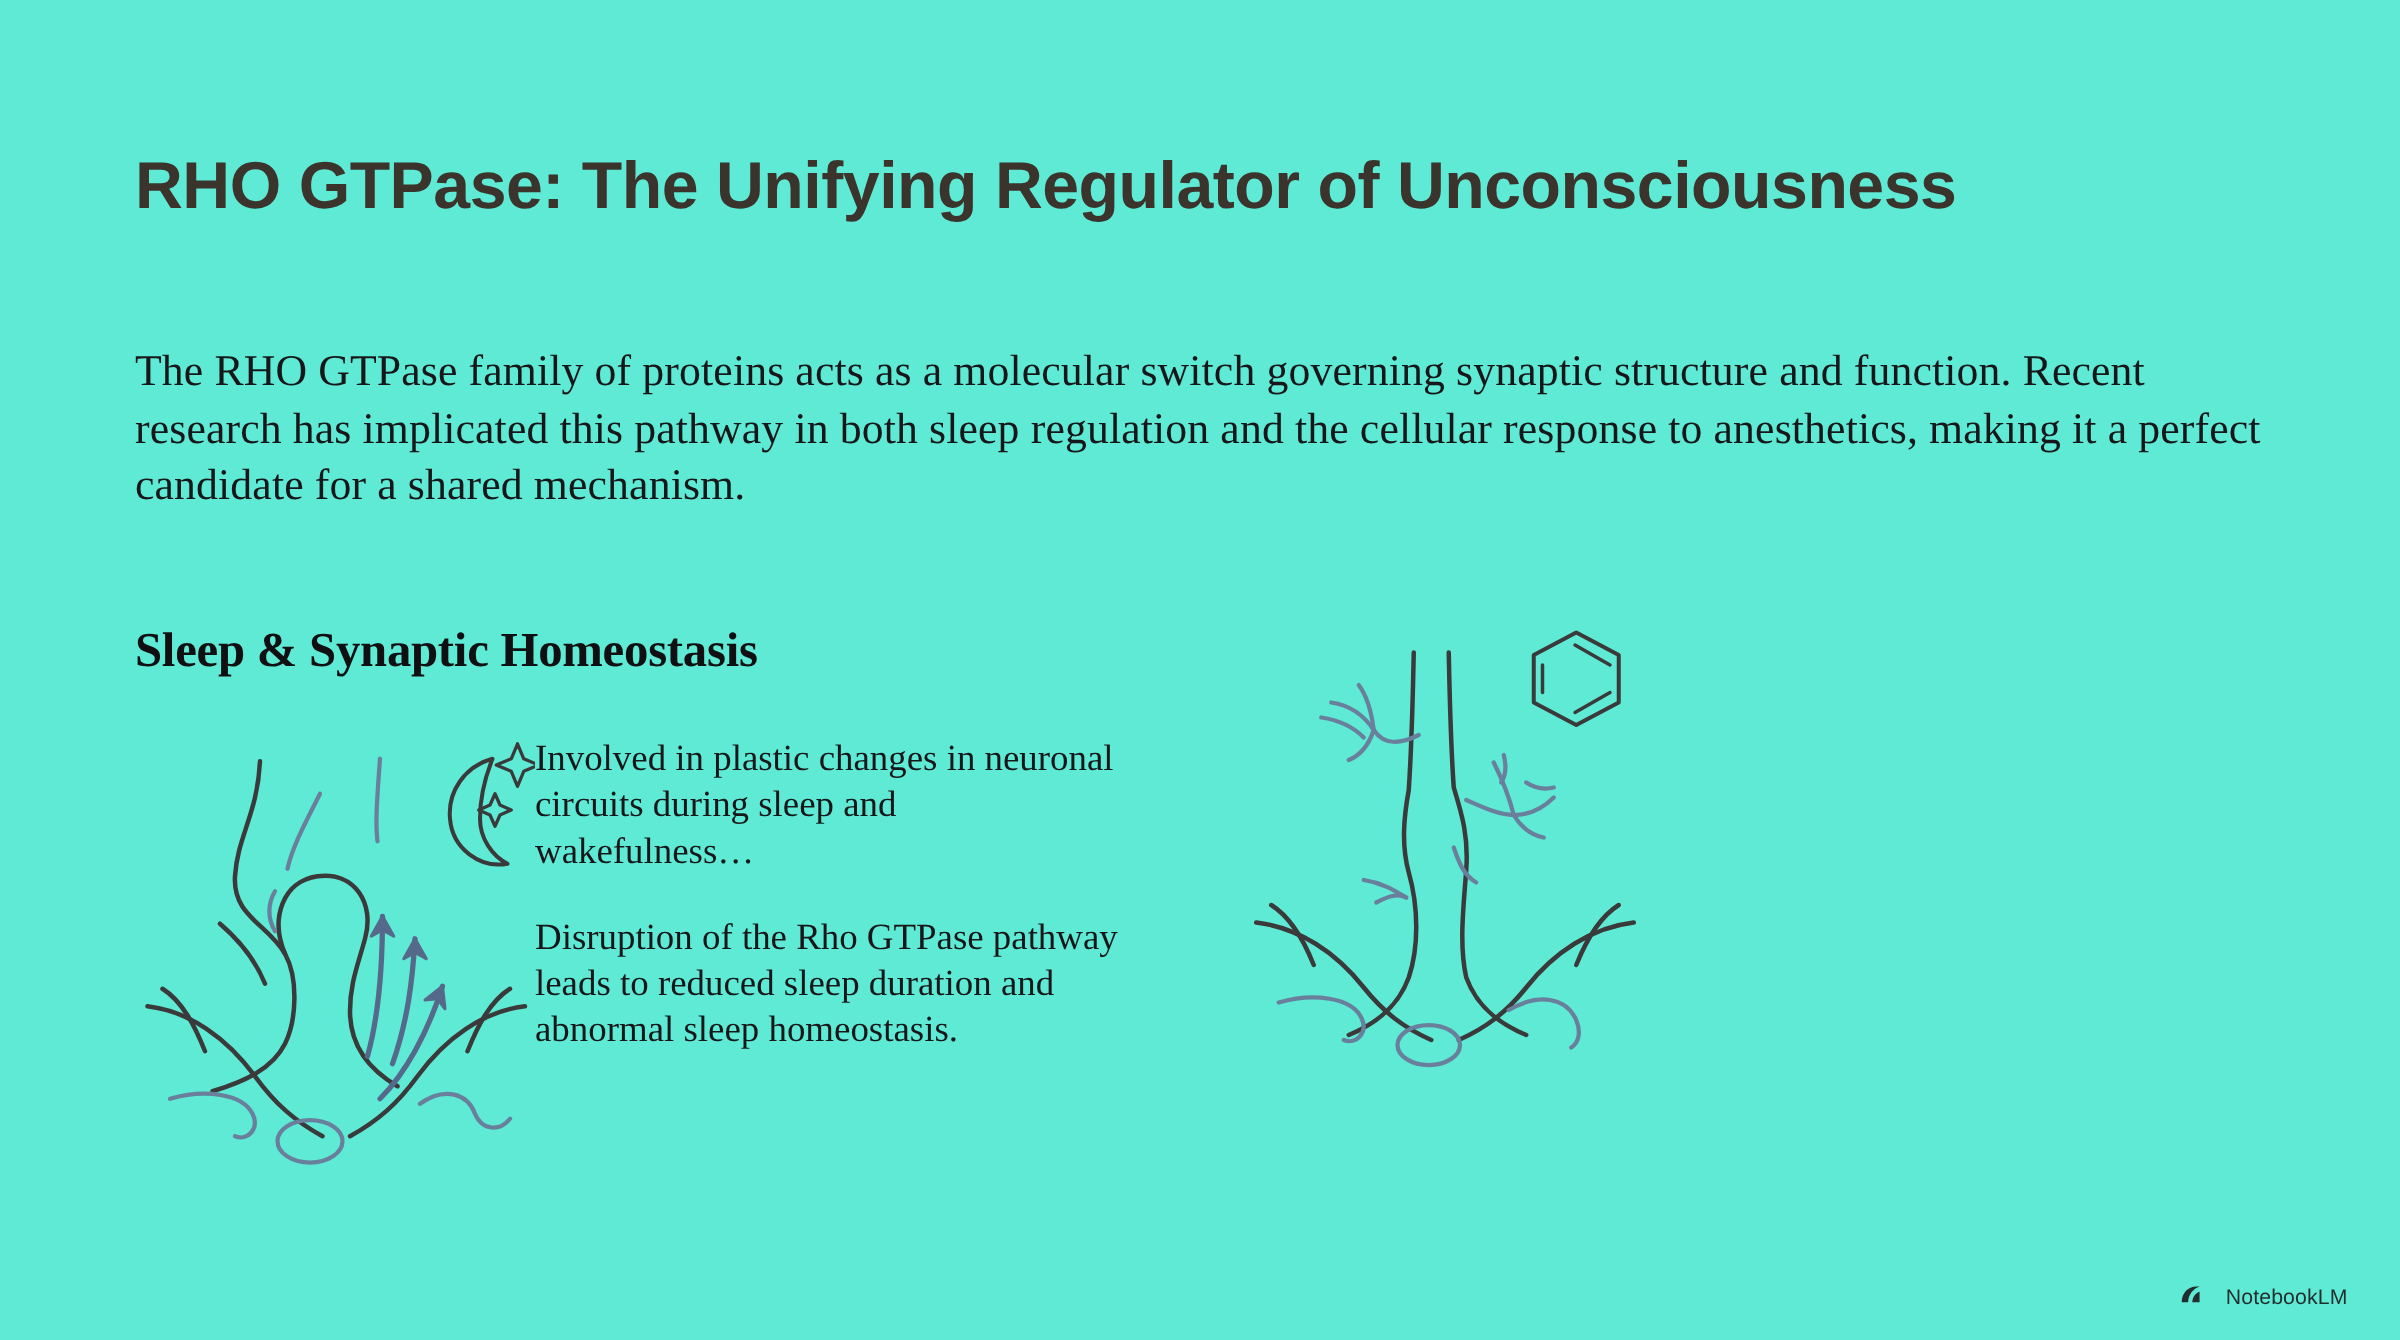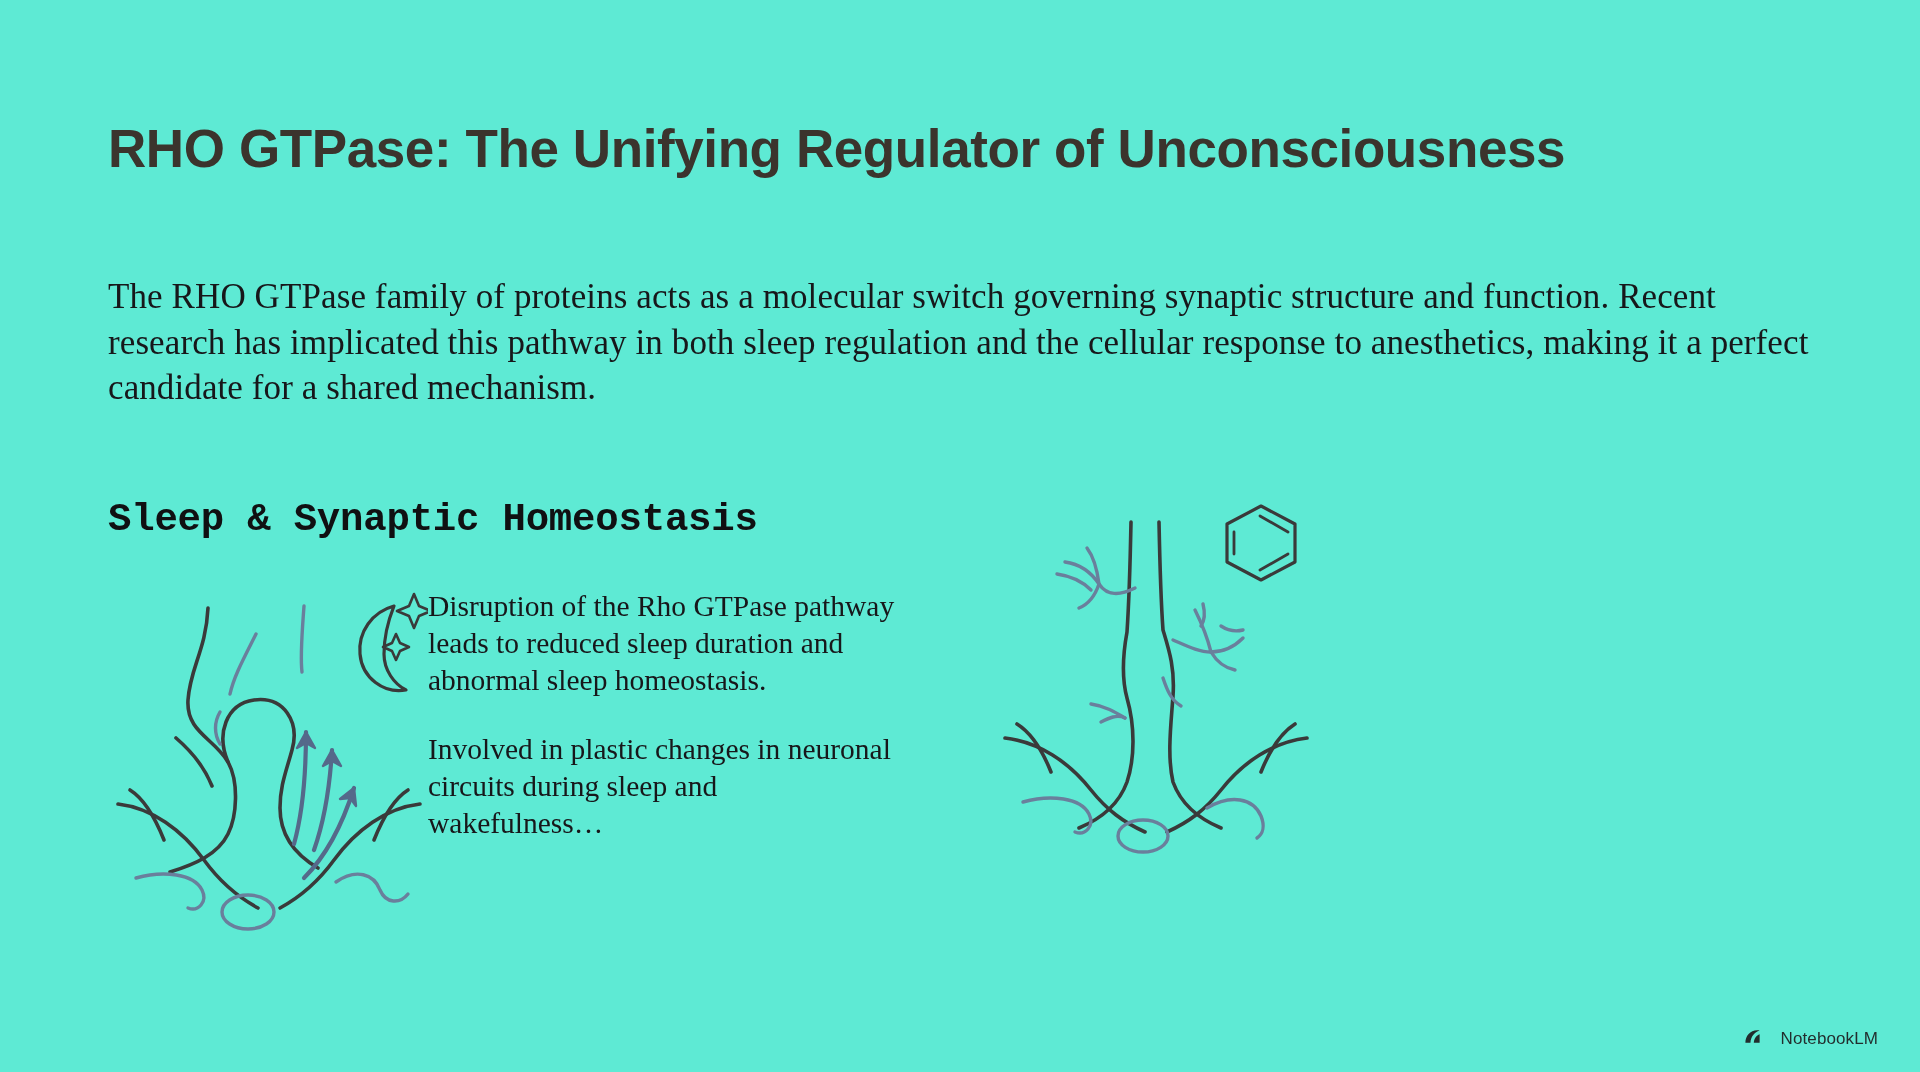--- a/index.html
+++ b/index.html
@@ -51,21 +51,21 @@
 
   
   .col {
     position: absolute;
     top: 498px;
   }
   .col-left  { left: 108px;  width: 880px; }
   .col-right { left: 995px;  width: 880px; }
 
   .sec-heading {
-    font-family: Liberation Mono, monospace;
+    font-family: Liberation Serif, serif;
     font-weight: bold;
     font-size: 39px;
     color: #101012;
     letter-spacing: -0.2px;
     margin: 0 0 38px 0;
     white-space: nowrap;
   }
 
   .col-body {
     display: flex;
@@ -168,22 +168,22 @@
 
             <path d="M286 34 C 264 40, 250 60, 252 82 C 254 106, 276 122, 298 118 C 286 112, 276 98, 276 82 C 276 62, 282 44, 286 34 Z" stroke="#3a3a3a" stroke-width="3.2"></path>
 
             <path d="M306 22 l 5 12 l 12 5 l -12 5 l -5 12 l -5 -12 l -12 -5 l 12 -5 z" stroke="#3a3a3a" stroke-width="2.6"></path>
             <path d="M288 62 l 4 9 l 9 4 l -9 4 l -4 9 l -4 -9 l -9 -4 l 9 -4 z" stroke="#3a3a3a" stroke-width="2.6"></path>
           </g>
         </svg>
       </div>
 
       <div class="texts">
+        <p class="para">Involved in plastic changes in neuronal circuits during sleep and wakefulness…</p>
         <p class="para">Disruption of the Rho GTPase pathway leads to reduced sleep duration and abnormal sleep homeostasis.</p>
-        <p class="para">Involved in plastic changes in neuronal circuits during sleep and wakefulness…</p>
       </div>
 
     </div>
   </div>
 
   <div class="col col-right">
 
     <div class="col-body">
 
       <div class="illus">

